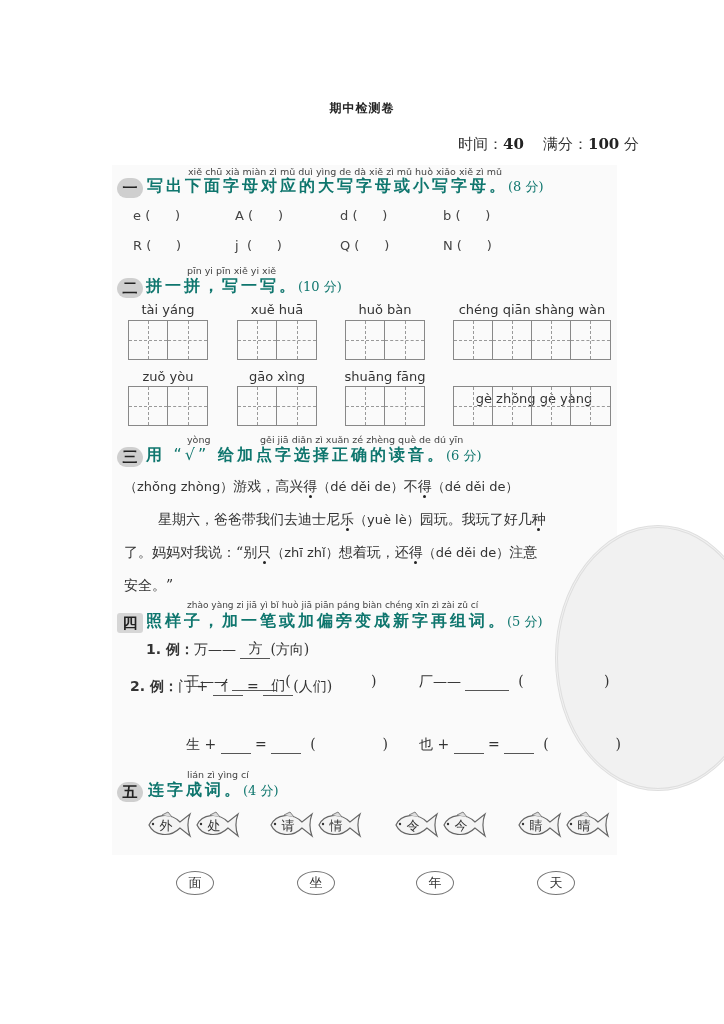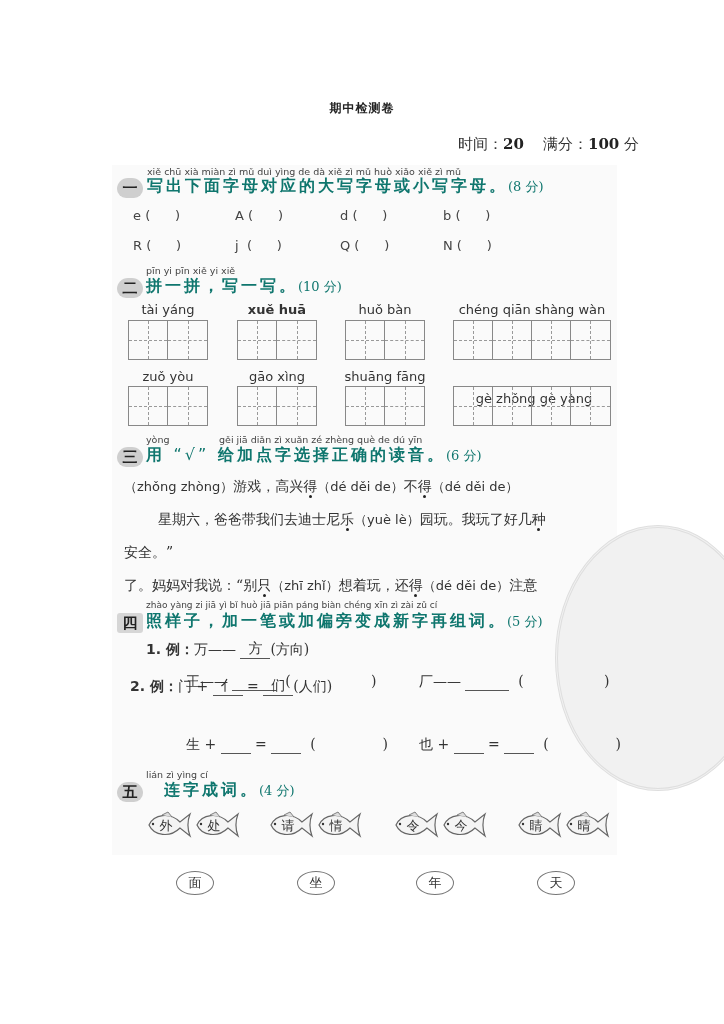--- a/index.html
+++ b/index.html
@@ -6,21 +6,21 @@
   body{width:724px;height:1024px;background:#ffffff;position:relative;overflow:hidden;
        font-family:"DejaVu Sans","Liberation Sans",sans-serif;color:#2a2a2a;}
   .abs{position:absolute;}
   .scan{position:absolute;left:112px;top:165px;width:505px;height:690px;background:#fafafa;}
   .title{left:0;width:724px;top:100px;text-align:center;font-size:12px;font-weight:bold;letter-spacing:1px;color:#222;}
   .meta{left:458px;top:135px;font-family:"DejaVu Serif","Liberation Serif",serif;font-size:15px;color:#333;white-space:pre;}
   .meta b{font-weight:bold;color:#222;}
   .badge{position:absolute;width:26px;height:20px;border-radius:11px 11px 9px 9px;background:#cfcfcf;
          font-size:15px;font-weight:bold;color:#222;text-align:center;line-height:20px;}
   .heading{position:absolute;font-size:16px;font-weight:bold;color:#0f766e;white-space:nowrap;letter-spacing:3px;}
-  .pinyin{position:absolute;font-size:9.5px;color:#444;white-space:nowrap;letter-spacing:0px;}
+  .pinyin{position:absolute;font-size:9.5px;color:#444;white-space:nowrap;letter-spacing:0px;margin-left:41px;}
   .score{font-family:"DejaVu Serif","Liberation Serif",serif;font-weight:normal;font-size:13px;letter-spacing:0;}
   .letter{position:absolute;font-size:13px;color:#444;white-space:pre;}
   .py-label{position:absolute;font-size:13px;color:#333;text-align:center;white-space:nowrap;}
   .grid{position:absolute;height:40px;border:1px solid #888;display:flex;box-sizing:border-box;}
   .cell{width:40px;height:38px;position:relative;border-right:1px solid #888;box-sizing:border-box;}
   .cell:last-child{border-right:none;}
   .cell::before{content:"";position:absolute;left:50%;top:0;bottom:0;border-left:1px dashed #999;}
   .cell::after{content:"";position:absolute;top:50%;left:0;right:0;border-top:1px dashed #999;}
   .para{position:absolute;left:130px;width:485px;font-family:"DejaVu Serif","Liberation Serif",serif;font-size:14px;color:#333;line-height:33px;}
   .para .py{font-family:"DejaVu Sans","Liberation Sans",sans-serif;font-size:13px;}
@@ -36,41 +36,41 @@
         font-family:"DejaVu Serif","Liberation Serif",serif;font-size:13px;color:#333;}
   .watermark{position:absolute;left:555px;top:525px;width:200px;height:260px;border-radius:50%;border:3px double #dedede;background:#f1f1f1;}
 </style>
 </head>
 <body>
 
 <div class="scan"></div>
 <div class="watermark"></div>
 
 <div class="abs title">期中检测卷</div>
-<div class="abs meta"><span>时间：</span><b>20</b>    <span>满分：</span><b>100</b> <span>分</span></div>
+<div class="abs meta"><span>时间：</span><b>40</b>    <span>满分：</span><b>100</b> <span>分</span></div>
 
 <div class="pinyin" style="left:147px;top:166px;">xiě chū xià miàn  zì  mǔ duì yìng de  dà  xiě  zì  mǔ huò xiǎo xiě  zì  mǔ</div>
 <div class="badge" style="left:117px;top:178px;">一</div>
 <div class="heading" style="left:147px;top:176px;"><span>写出下面字母对应的大写字母或小写字母。</span><span class="score">(8 分)</span></div>
 
 <div class="letter" style="left:133px;top:208px;">e (      )</div>
 <div class="letter" style="left:235px;top:208px;">A (      )</div>
 <div class="letter" style="left:340px;top:208px;">d (      )</div>
 <div class="letter" style="left:443px;top:208px;">b (      )</div>
 <div class="letter" style="left:133px;top:238px;">R (      )</div>
 <div class="letter" style="left:235px;top:238px;">j  (      )</div>
 <div class="letter" style="left:340px;top:238px;">Q (      )</div>
 <div class="letter" style="left:443px;top:238px;">N (      )</div>
 
 <div class="pinyin" style="left:146px;top:265px;">pīn yi pīn    xiě yi xiě</div>
 <div class="badge" style="left:117px;top:278px;">二</div>
 <div class="heading" style="left:146px;top:276px;"><span>拼一拼，写一写。</span><span class="score">(10 分)</span></div>
 
 <div class="py-label" style="left:128px;top:302px;width:80px;">tài   yáng</div>
-<div class="py-label" style="left:237px;top:302px;width:80px;font-weight:bold;">xuě   huā</div>
+<div class="py-label" style="left:237px;top:302px;width:80px;">xuě   huā</div>
 <div class="py-label" style="left:345px;top:302px;width:80px;">huǒ   bàn</div>
 <div class="py-label" style="left:453px;top:302px;width:158px;">chéng qiān shàng wàn</div>
 
 <div class="grid" style="left:128px;top:320px;width:80px;">
     <div class="cell"></div>
     <div class="cell"></div>
   </div>
 <div class="grid" style="left:237px;top:320px;width:80px;">
     <div class="cell"></div>
     <div class="cell"></div>
@@ -111,41 +111,41 @@
   </div>
 
 <div class="pinyin" style="left:146px;top:434px;">yòng</div>
 <div class="pinyin" style="left:219px;top:434px;">gěi jiā diǎn  zì  xuǎn  zé  zhèng què de  dú  yīn</div>
 <div class="badge" style="left:117px;top:447px;">三</div>
 <div class="heading" style="left:146px;top:445px;"><span>用</span> <span style="font-weight:normal;">“√”</span> <span>给加点字选择正确的读音。</span><span class="score">(6 分)</span></div>
 
 <div class="para" style="top:470px;">
   <div style="white-space:nowrap;margin-left:-6px;"><span class="py">（zhǒng    zhòng）</span><span>游戏，高兴</span><span class="dot">得</span><span class="py">（dé    děi    de）</span><span>不</span><span class="dot">得</span><span class="py">（dé    děi    de）</span></div>
   <div style="padding-left:28px;white-space:nowrap;"><span>星期六，爸爸带我们去迪士尼</span><span class="dot">乐</span><span class="py">（yuè    lè）</span><span>园玩。我玩了好几</span><span class="dot">种</span></div>
+  <div style="white-space:nowrap;margin-left:-6px;"><span>了。妈妈对我说：“别</span><span class="dot">只</span><span class="py">（zhī    zhǐ）</span><span>想着玩，还</span><span class="dot">得</span><span class="py">（dé    děi    de）</span><span>注意</span></div>
   <div style="white-space:nowrap;margin-left:-6px;"><span>安全。”</span></div>
-  <div style="white-space:nowrap;margin-left:-6px;"><span>了。妈妈对我说：“别</span><span class="dot">只</span><span class="py">（zhī    zhǐ）</span><span>想着玩，还</span><span class="dot">得</span><span class="py">（dé    děi    de）</span><span>注意</span></div>
 </div>
 
 <div class="pinyin" style="left:146px;top:600px;font-size:9px;">zhào yàng zi       jiā  yì   bǐ  huò jiā  piān páng biàn chéng xīn  zì  zài  zǔ   cí</div>
 <div class="badge" style="left:117px;top:613px;border-radius:3px;background:#d6d6d6;">四</div>
 <div class="heading" style="left:146px;top:611px;"><span>照样子，加一笔或加偏旁变成新字再组词。</span><span class="score">(5 分)</span></div>
 
 <div class="line" style="left:146px;top:640px;"><span class="num">1. 例：</span><span>万——</span> <span class="blank" style="width:30px;">方</span><span>(方向)</span></div>
 
 <div class="line" style="left:186px;top:673px;"><span>王——</span> <span class="blank" style="width:44px;"></span>  (                  )</div>
 <div class="line" style="left:419px;top:673px;"><span>厂——</span> <span class="blank" style="width:44px;"></span>  (                  )</div>
 
 <div class="line" style="left:130px;top:677px;"><span class="num">2. 例：</span><span>门 +</span> <span class="blank" style="width:30px;">亻</span> <span>=</span> <span class="blank" style="width:30px;">们</span><span>(人们)</span></div>
 
 <div class="line" style="left:186px;top:736px;"><span>生 +</span> <span class="blank" style="width:30px;"></span> = <span class="blank" style="width:30px;"></span>  (               )</div>
 <div class="line" style="left:419px;top:736px;"><span>也 +</span> <span class="blank" style="width:30px;"></span> = <span class="blank" style="width:30px;"></span>  (               )</div>
 
 <div class="pinyin" style="left:146px;top:769px;">lián zì yìng cí</div>
 <div class="badge" style="left:117px;top:782px;">五</div>
-<div class="heading" style="left:164px;top:780px;text-align:right;"><span>连字成词。</span><span class="score">(4 分)</span></div>
+<div class="heading" style="left:148px;top:780px;text-align:right;"><span>连字成词。</span><span class="score">(4 分)</span></div>
 
 <div class="fish" style="left:146px;top:810px;">
     <svg width="50" height="30" viewBox="0 0 50 30">
       <path d="M3 15 C8 4,24 2,34 12 L44 4 C41 12,41 18,44 26 L34 18 C24 28,8 26,3 15Z" fill="#f4f4f4" stroke="#666" stroke-width="1.2"></path>
       <path d="M16 5 L22 2 L26 7" fill="#ddd" stroke="#666" stroke-width="0.8"></path>
       <circle cx="7" cy="14" r="1.2" fill="#333"></circle>
     </svg>
     <span>外</span>
   </div>
 <div class="fish" style="left:194px;top:810px;">

